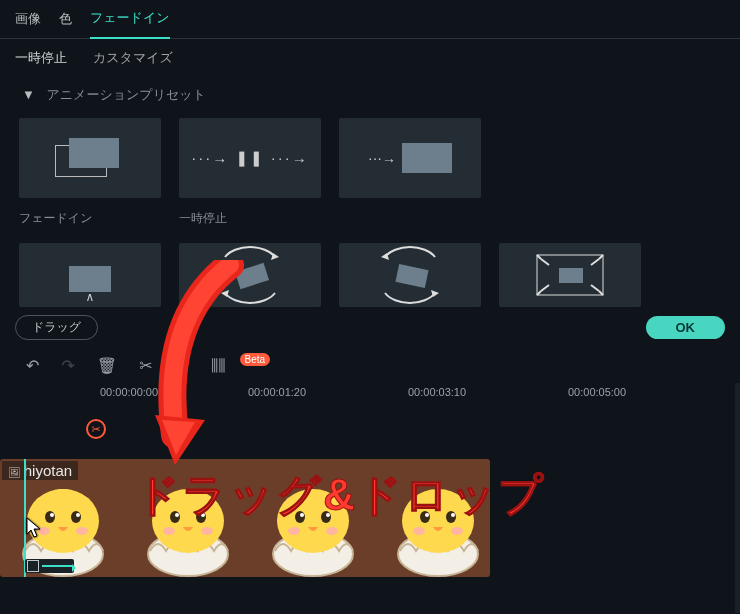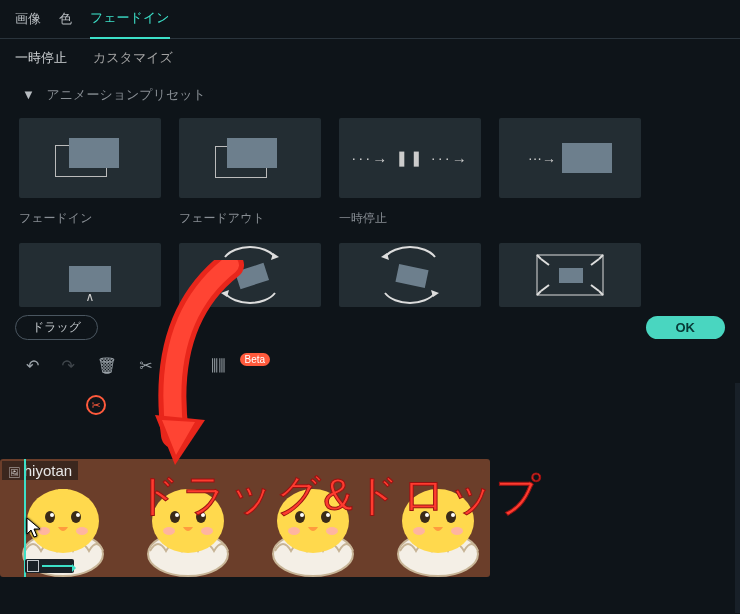--- a/index.html
+++ b/index.html
@@ -39,21 +39,21 @@
 .clip-label-bar::before{content:"🖼";font-size:10px;margin-right:3px;opacity:.8}
 .chick-row{display:flex;height:100%;align-items:flex-end}
 .chick{position:relative;width:125px;height:118px;flex:0 0 125px}
 .chick svg{width:100%;height:100%}
 .anim-indicator{position:absolute;left:25px;top:100px;background:#1a2228;border-radius:2px;padding:1px 2px;display:flex;align-items:center;gap:3px;z-index:3}
 .anim-indicator .ai-box{width:10px;height:10px;border:1px solid #c2c7cb}
 .anim-indicator .ai-arrow{width:30px;height:2px;background:linear-gradient(90deg,#3ce0c8,#3ce0c8)}
 .anim-indicator .ai-arrow::after{content:"";display:inline-block;border:4px solid transparent;border-left-color:#3ce0c8;margin-left:30px;position:relative;top:-5px}
 .cursor-arrow{position:absolute;left:26px;top:58px;z-index:4;color:#fff;font-size:18px;filter:drop-shadow(0 0 1px #000)}
 .green-line{position:absolute;left:24px;top:0;width:2px;height:130px;background:#3ce0c8;z-index:2}
-.overlay-text{position:absolute;left:135px;top:466px;font-size:44px;font-weight:400;color:#ff3b2f;-webkit-text-stroke:1px #911;z-index:20;letter-spacing:2px;white-space:nowrap;pointer-events:none}
+.overlay-text{position:absolute;left:135px;top:466px;font-size:44px;font-weight:700;color:#ff3b2f;-webkit-text-stroke:1px #911;z-index:20;letter-spacing:2px;white-space:nowrap;pointer-events:none}
 .big-arrow{position:absolute;left:140px;top:260px;z-index:19;pointer-events:none}
 .scroll-edge{position:absolute;right:0;top:0;width:5px;height:100%;background:#182028}
 </style>
 </head>
 <body>
 
 <div class="tabs">
   <div class="tab">画像</div>
   <div class="tab">色</div>
   <div class="tab active">フェードイン</div>
@@ -69,27 +69,20 @@
   <span>アニメーションプリセット</span>
 </div>
 
 <div class="presets-row">
   <div class="preset-cell">
     <div class="preset-thumb">
       <div class="rect-shadow" style="left:36px;top:27px"></div>
       <div class="rect-main" style="position:absolute;left:50px;top:20px"></div>
     </div>
     <div class="preset-label">フェードイン</div>
-  </div>
-  <div class="preset-cell">
-    <div class="preset-thumb">
-      <div class="rect-shadow" style="left:36px;top:28px"></div>
-      <div class="rect-main" style="position:absolute;left:48px;top:20px"></div>
-    </div>
-    <div class="preset-label">フェードアウト</div>
   </div>
   <div class="preset-cell">
     <div class="preset-thumb">
       <span class="pause-icon">···→ ❚❚ ···→</span>
     </div>
     <div class="preset-label">一時停止</div>
   </div>
   <div class="preset-cell">
     <div class="preset-thumb">
       <span style="color:#ccc;font-size:14px;margin-right:6px">···→</span>
@@ -149,20 +142,27 @@
   <span class="ico dis">↷</span>
   <span class="ico">🗑</span>
   <span class="ico">✂</span>
   <span class="ico">⚙</span>
   <span class="ico">⫼⫼</span>
   <span class="beta">Beta</span>
 </div>
 
 <div class="timeline">
 
+  <div class="time-ruler">
+    <div class="playhead"></div>
+    <span class="time-mark" style="left:12px">00:00:00:00</span>
+    <span class="time-mark" style="left:160px">00:00:01:20</span>
+    <span class="time-mark" style="left:320px">00:00:03:10</span>
+    <span class="time-mark" style="left:480px">00:00:05:00</span>
+  </div>
   <div class="marker-row">
     <div class="scissors">✂</div>
   </div>
 
   <div class="track-head" style="left:-88px">
 
     <span class="ti">👁</span>
   </div>
 
   <div class="clip">

